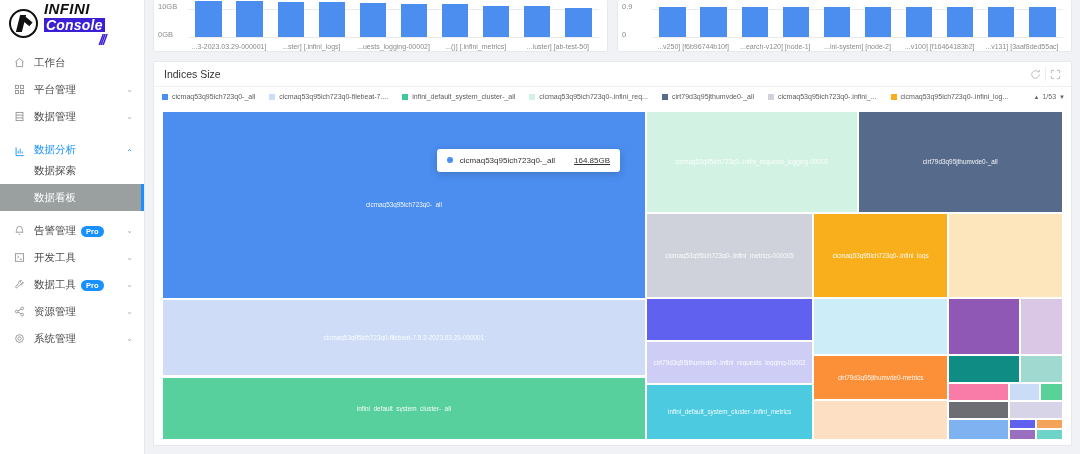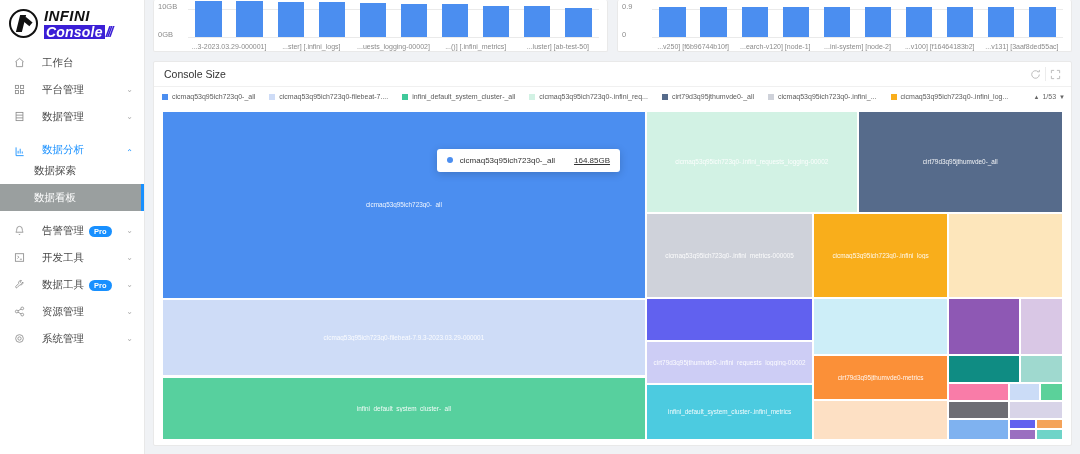--- a/index.html
+++ b/index.html
@@ -33,36 +33,36 @@
   .logo-mark::after {
     content: ""; position: absolute; left: 12px; top: 8px;
     width: 9px; height: 5px; background: #111;
     transform: rotate(40deg);
   }
   .logo-text { display: flex; flex-direction: column; line-height: 1; }
   .logo-infini {
     font-size: 15px; font-weight: bold; font-style: italic;
     letter-spacing: .4px; color: #111;
   }
-  .logo-console-row { display: flex; align-items: flex-start; gap: 1px; margin-top: 2px; }
+  .logo-console-row { display: flex; align-items: flex-end; gap: 1px; margin-top: 2px; flex-direction: column; }
   .logo-console {
     font-size: 14px; font-weight: bold; font-style: italic;
     color: #fff; background: #3b1fd6; padding: 0 2px;
     letter-spacing: .2px;
   }
   .logo-slashes {
     font-size: 14px; font-weight: bold; font-style: italic;
     color: #3b1fd6; letter-spacing: -2px;
   }
 
   .menu { padding-top: 2px; }
   .menu-item {
     height: 27px; display: flex; align-items: center;
     padding: 0 11px 0 13px; font-size: 10.5px; color: #4a4a4a;
-    position: relative; cursor: pointer; gap: 8px;
+    position: relative; cursor: pointer;
   }
   .menu-item .mi-icon {
     width: 13px; flex: 0 0 13px; display: flex;
     align-items: center; justify-content: center;
     color: #8a8a8a; margin-right: 8px;
   }
   .menu-item .mi-label { flex: 1; white-space: nowrap; }
   .menu-item .mi-arrow { color: #b0b0b0; font-size: 8px; line-height: 1; }
   .menu-item.active-parent { color: #1890ff; align-items: flex-end; }
   .menu-item.active-parent .mi-icon { color: #1890ff; }
@@ -404,21 +404,21 @@
             <div class="xtick">...ini-system] [node-2]</div>
             <div class="xtick">...v100] [f16464183b2]</div>
             <div class="xtick">...v131] [3aaf8ded55ac]</div>
           </div>
       </div>
     </div>
 
     <div id="indices-panel">
 
       <div id="panel-head">
-        <div id="panel-title">Console Size</div>
+        <div id="panel-title">Indices Size</div>
         <div class="head-btn">
           <svg width="11" height="11" viewBox="0 0 16 16" fill="none" stroke="currentColor" stroke-width="1.3">
             <path d="M13.5 8a5.5 5.5 0 1 1-1.9-4.2"></path>
               <path d="M13.6 1.4v2.7h-2.7"></path>
           </svg>
         </div>
         <div class="head-sep"></div>
         <div class="head-btn">
           <svg width="11" height="11" viewBox="0 0 16 16" fill="none" stroke="currentColor" stroke-width="1.3">
             <path d="M2 6V2h4"></path>

